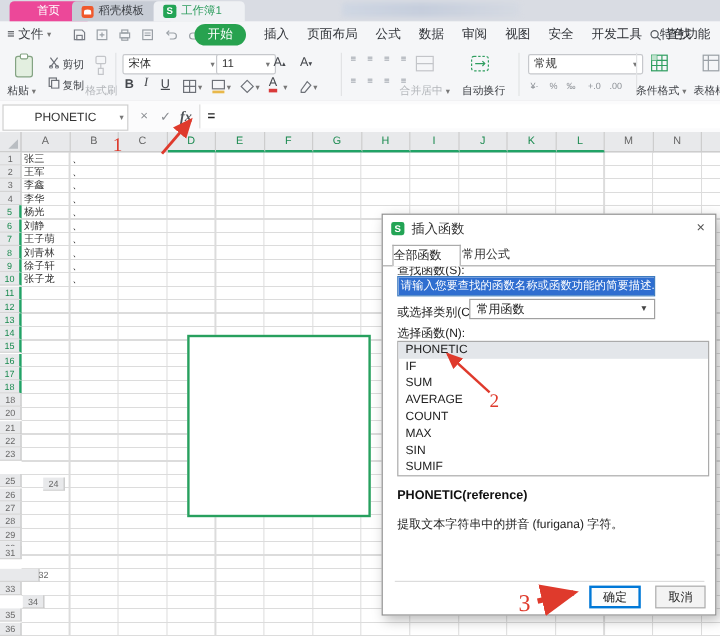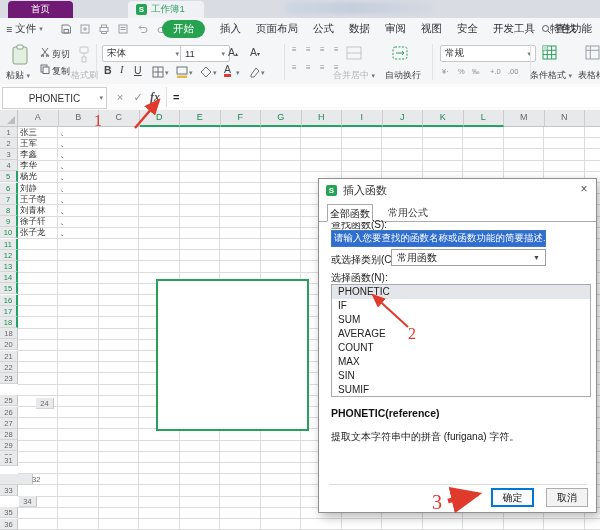--- a/index.html
+++ b/index.html
@@ -5,21 +5,21 @@
   html,body{margin:0;padding:0;background:#fff;}
   #app{position:relative;width:600px;height:530px;overflow:hidden;
        font-family:"Liberation Sans","DejaVu Sans",sans-serif;
        -webkit-font-smoothing:antialiased;user-select:none;}
   .abs{position:absolute;}
 
   
   #tabbar{left:0;top:0;width:600px;height:18px;background:#d9dce3;}
   .doctab{top:1px;height:17px;border-radius:4px 4px 0 0;display:flex;align-items:center;
           font-size:9.5px;padding:0 8px;gap:4px;}
-  #tab-home{left:8px;width:49px;background:#701a75;color:#fff;justify-content:center;}
+  #tab-home{left:8px;width:49px;background:#ec4899;color:#fff;justify-content:center;}
   #tab-docer{left:60px;width:66px;background:#c7ccd5;color:#3c3f45;}
   #tab-book{left:128px;width:60px;background:#eff1f4;color:#2f9e5f;}
   .docer-ico{width:10px;height:10px;border-radius:2px;background:#f0592c;position:relative;}
   .docer-ico::after{content:"";position:absolute;left:2px;top:3px;width:6px;height:4px;
           border-radius:50% 50% 0 0;background:#fff;}
   .s-ico{width:11px;height:11px;border-radius:2px;background:#23a455;color:#fff;
          font-size:8px;font-weight:bold;display:flex;align-items:center;justify-content:center;}
   #title-blur{left:285px;top:2px;width:148px;height:12px;border-radius:2px;opacity:.75;
          background:linear-gradient(90deg,#ccd5e3,#bfc9da 45%,#d4d9e2);filter:blur(2px);}
 
@@ -88,21 +88,21 @@
         border:2px solid #27a05e;box-sizing:border-box;z-index:3;}
 
   
   #dialog{left:318px;top:178px;width:279px;height:335px;background:#fff;border:1px solid #8f8f8f;
         box-sizing:border-box;box-shadow:3px 4px 10px rgba(0,0,0,.28);z-index:5;font-size:10px;color:#222;}
   #dlg-title{position:absolute;left:0;top:0;width:100%;height:22px;display:flex;align-items:center;gap:6px;
         padding-left:7px;box-sizing:border-box;font-size:11px;color:#333;}
   #dlg-close{position:absolute;right:4px;top:2px;width:16px;height:16px;display:flex;align-items:center;
         justify-content:center;font-size:12px;color:#555;}
   #dlg-tabstrip{position:absolute;left:0;top:24px;width:277px;height:19px;border-bottom:1px solid #ababab;box-sizing:border-box;}
-  .dlg-tab{position:absolute;top:1px;height:18px;line-height:18px;text-align:center;width:46px;font-size:10px;}
+  .dlg-tab{position:absolute;top:1px;height:18px;line-height:18px;text-align:left;width:57px;font-size:10px;}
   .dlg-tab.active{left:8px;background:#fff;border:1px solid #ababab;border-bottom:1px solid #fff;
         box-sizing:border-box;z-index:2;}
   .dlg-tab.idle{left:66px;color:#333;}
   .dlg-label{position:absolute;left:12px;font-size:10px;color:#222;}
   #dlg-search{position:absolute;left:12px;top:51px;width:215px;height:17px;border:1px solid #3d7bbf;
         box-sizing:border-box;background:#fff;overflow:hidden;display:flex;align-items:center;}
   #dlg-search span{display:inline-block;max-width:100%;white-space:nowrap;overflow:hidden;
         background:#2f6ed0;color:#fff;font-size:9.5px;padding:1px 2px;}
   #dlg-category{position:absolute;left:72px;top:70px;width:155px;height:17px;border:1px solid #a0a0a0;
         box-sizing:border-box;background:#fff;display:flex;align-items:center;justify-content:space-between;
@@ -123,20 +123,24 @@
   #annot{left:0;top:0;z-index:9;pointer-events:none;}
 </style>
 </head>
 <body>
 
 <div id="app">
 
   <div id="tabbar" class="abs">
     <div id="tab-home" class="abs doctab">
       <span>首页</span>
+    </div>
+    <div id="tab-docer" class="abs doctab">
+      <span class="docer-ico"></span>
+      <span>稻壳模板</span>
     </div>
     <div id="tab-book" class="abs doctab">
       <span class="s-ico">S</span>
       <span>工作簿1</span>
     </div>
     <div id="title-blur" class="abs"></div>
   </div>
 
   <div id="menubar" class="abs">
     <div id="file-group">

